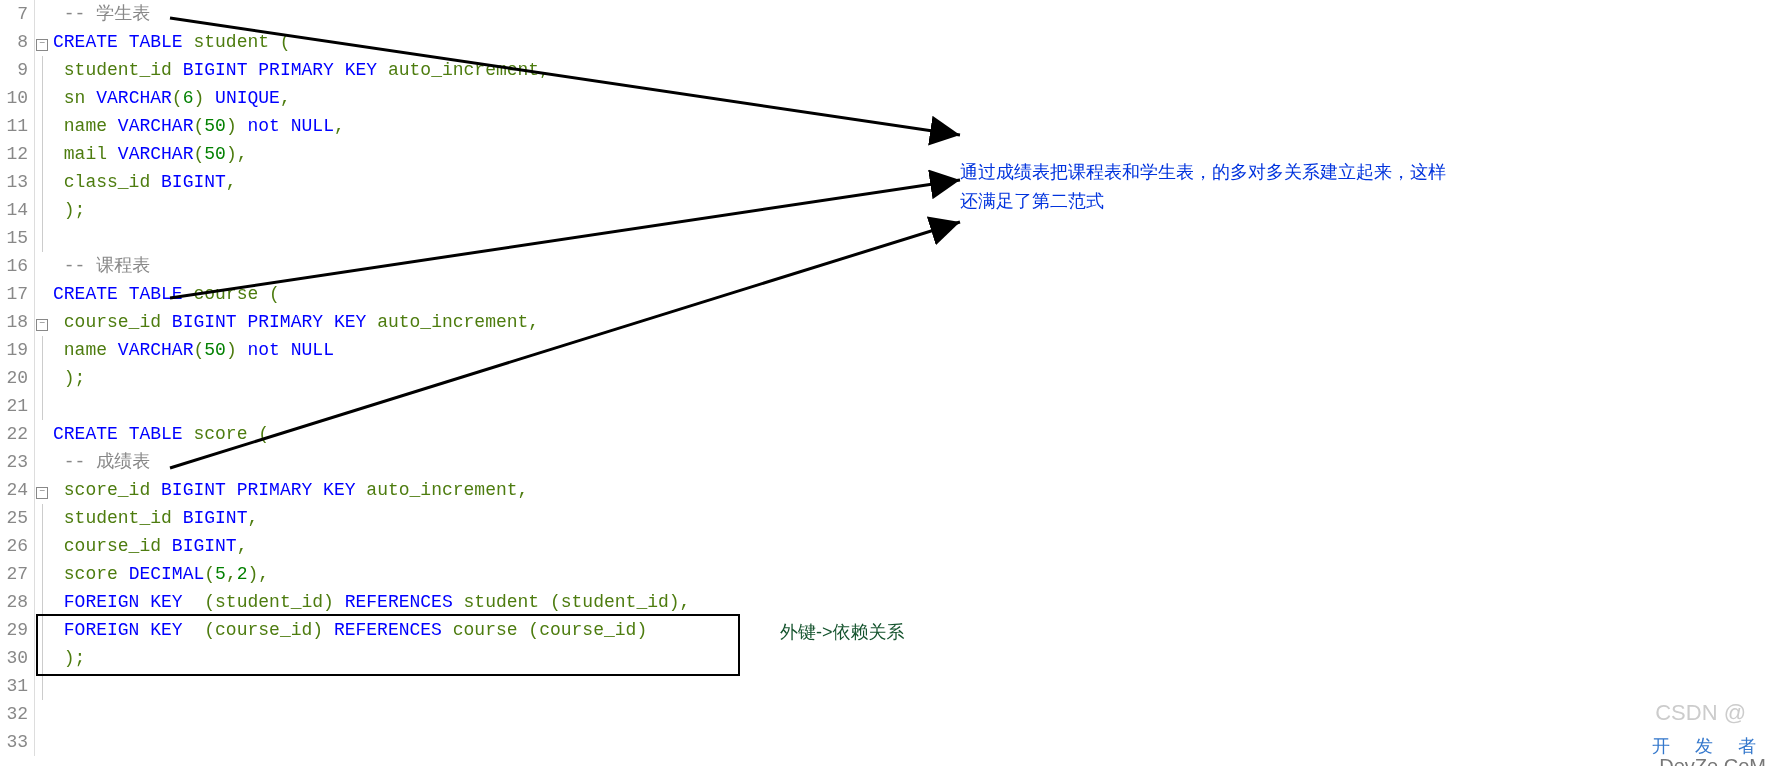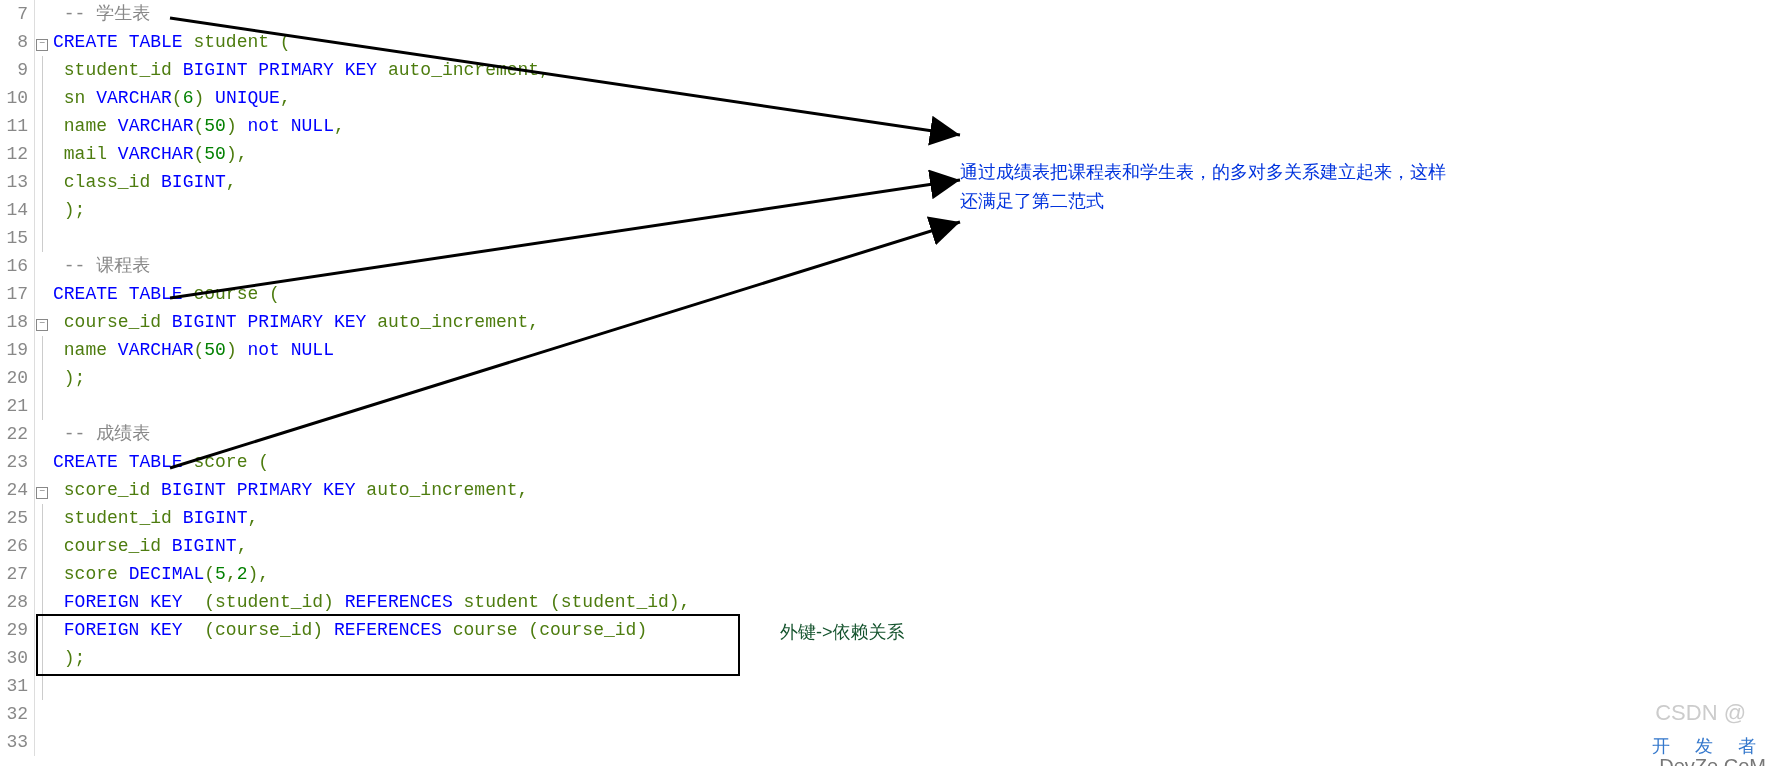--- a/index.html
+++ b/index.html
@@ -185,22 +185,22 @@
       <div> <span class="txt">mail</span> <span class="kw">VARCHAR</span><span class="txt">(</span><span class="num">50</span><span class="txt">),</span></div>
       <div> <span class="txt">class_id</span> <span class="kw">BIGINT</span><span class="txt">,</span></div>
       <div> <span class="txt">);</span></div>
       <div></div>
       <div> <span class="cmt">-- 课程表</span></div>
       <div><span class="kw">CREATE</span> <span class="kw">TABLE</span> <span class="txt">course (</span></div>
       <div> <span class="txt">course_id</span> <span class="kw">BIGINT</span> <span class="kw">PRIMARY</span> <span class="kw">KEY</span> <span class="txt">auto_increment,</span></div>
       <div> <span class="txt">name</span> <span class="kw">VARCHAR</span><span class="txt">(</span><span class="num">50</span><span class="txt">)</span> <span class="kw">not</span> <span class="kw">NULL</span></div>
       <div> <span class="txt">);</span></div>
       <div></div>
+      <div><span class="kw">CREATE</span> <span class="kw">TABLE</span> <span class="txt">score (</span></div>
       <div> <span class="cmt">-- 成绩表</span></div>
-      <div><span class="kw">CREATE</span> <span class="kw">TABLE</span> <span class="txt">score (</span></div>
       <div> <span class="txt">score_id</span> <span class="kw">BIGINT</span> <span class="kw">PRIMARY</span> <span class="kw">KEY</span> <span class="txt">auto_increment,</span></div>
       <div> <span class="txt">student_id</span> <span class="kw">BIGINT</span><span class="txt">,</span></div>
       <div> <span class="txt">course_id</span> <span class="kw">BIGINT</span><span class="txt">,</span></div>
       <div> <span class="txt">score</span> <span class="kw">DECIMAL</span><span class="txt">(</span><span class="num">5</span><span class="txt">,</span><span class="num">2</span><span class="txt">),</span></div>
       <div> <span class="kw">FOREIGN</span> <span class="kw">KEY</span>  <span class="txt">(student_id)</span> <span class="kw">REFERENCES</span> <span class="txt">student (student_id),</span></div>
       <div> <span class="kw">FOREIGN</span> <span class="kw">KEY</span>  <span class="txt">(course_id)</span> <span class="kw">REFERENCES</span> <span class="txt">course (course_id)</span></div>
       <div> <span class="txt">);</span></div>
       <div></div>
       <div></div>
     </div>

